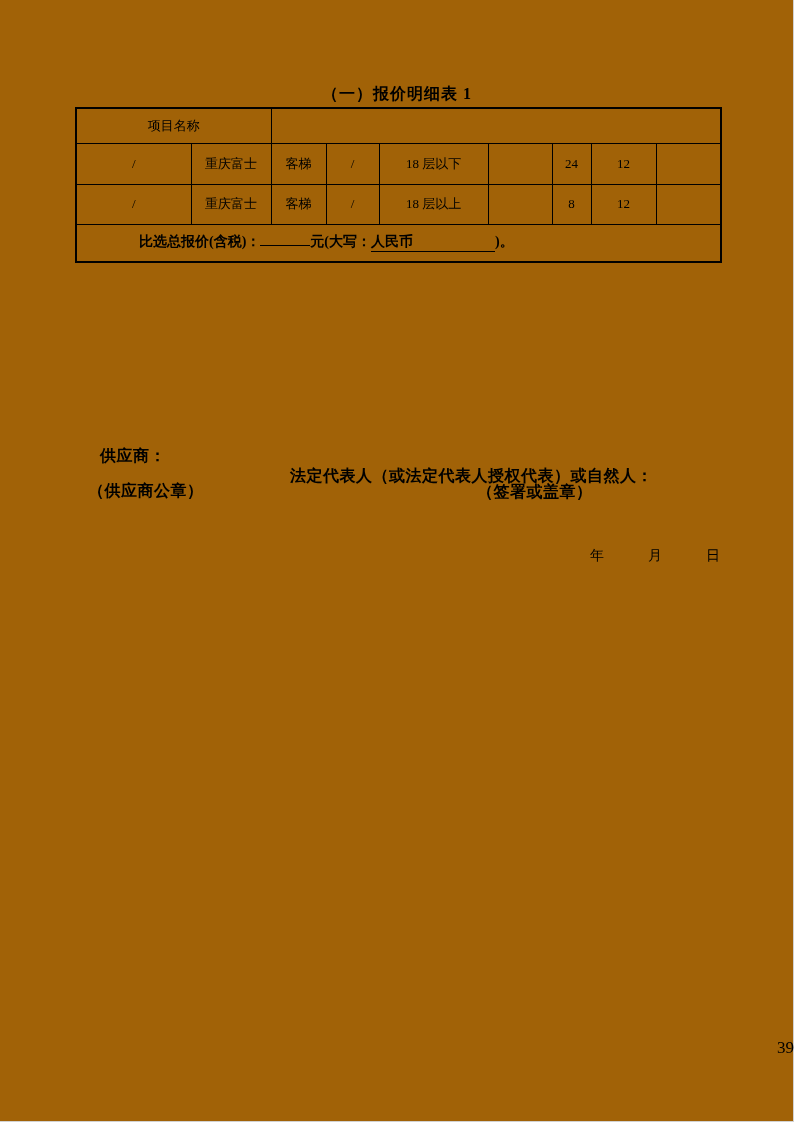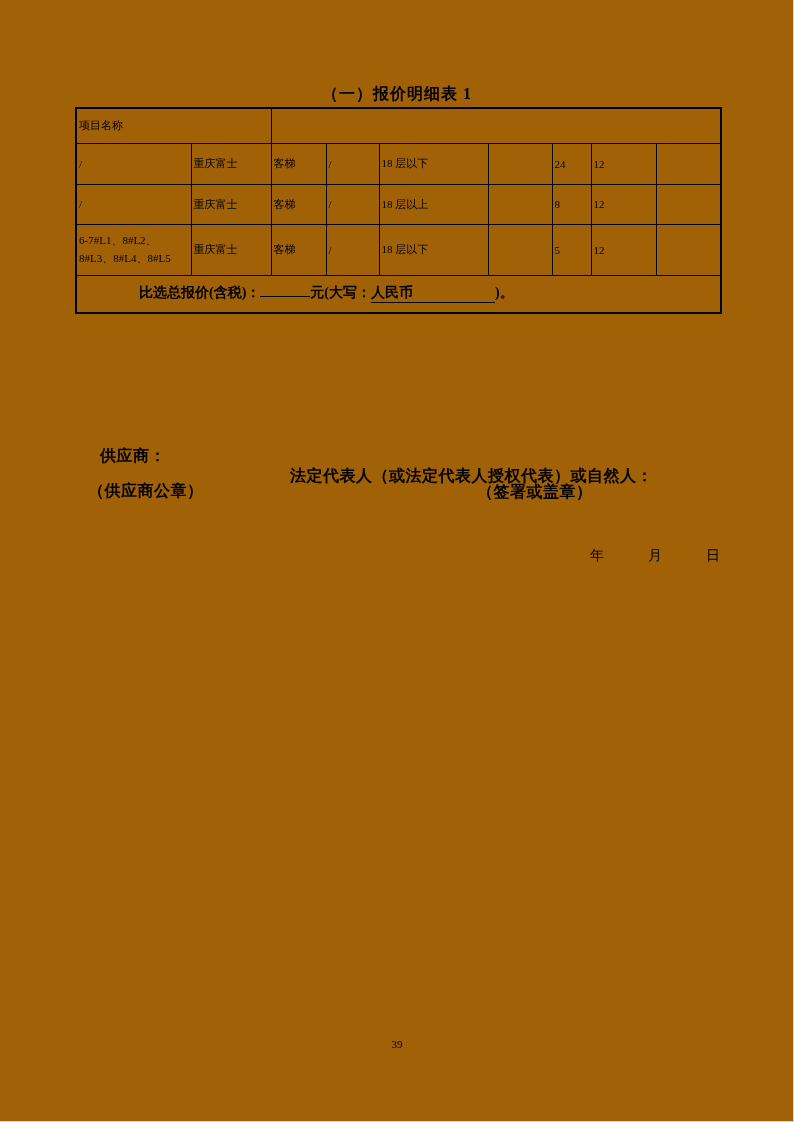--- a/index.html
+++ b/index.html
@@ -19,22 +19,22 @@
     font-size:16px; font-weight:bold; letter-spacing:1px;
   }
   table.quote-table {
     position:absolute; left:75px; top:107px;
     width:645px;
     border-collapse:collapse; table-layout:fixed;
     border:2px solid #000;
   }
   .quote-table td, .quote-table th {
     border:1px solid #000;
-    vertical-align:middle;
-    font-size:11px; font-weight:normal;
+    text-align:center; vertical-align:middle;
+    font-size:13px; font-weight:normal;
     padding:1px 2px;
     overflow:hidden;
   }
   tr.r-project { height:35px; }
   tr.r-head    { height:52px; }
   tr.r-d1      { height:41px; }
   tr.r-d2      { height:40px; }
   tr.r-d3      { height:51px; }
   tr.r-d4      { height:37px; }
   tr.r-foot    { height:38px; }
@@ -63,21 +63,21 @@
   .sig-supplier  { left:100px; top:446px; }
   .sig-legal     { left:290px; top:466px; }
   .sig-seal1     { left:88px;  top:481px; }
   .sig-seal2     { left:477px; top:482px; }
   .date-label { position:absolute; top:547px; font-size:14px; font-weight:normal; }
   .date-y { left:590px; }
   .date-m { left:648px; }
   .date-d { left:706px; }
   .pageno {
     position:absolute; top:1038px; left:0; width:100%;
-    text-align:center; font-size:11px;
+    text-align:right; font-size:17px;
   }
 </style>
 </head>
 <body>
 
 <div class="page">
 
   <div class="title">（一）报价明细表 1</div>
 
   <table class="quote-table">
@@ -115,32 +115,20 @@
         <td>重庆富士</td>
         <td>客梯</td>
         <td>/</td>
         <td>18 层以上</td>
         <td></td>
         <td class="cell-low">8</td>
         <td class="cell-low">12</td>
         <td></td>
       </tr>
 
-      <tr class="r-d3">
-        <td class="cell-elevators">6-7#L1、8#L2、
-8#L3、8#L4、8#L5</td>
-        <td>重庆富士</td>
-        <td>客梯</td>
-        <td>/</td>
-        <td>18 层以下</td>
-        <td></td>
-        <td class="cell-low">5</td>
-        <td class="cell-low">12</td>
-        <td></td>
-      </tr>
 
 
       <tr class="r-foot">
         <td colspan="9">
           <span>比选总报价(含税)：</span><span class="uline"></span><span>元(大写：</span><span class="uword"><span>人民币</span><span class="fill"></span></span><span>)。</span>
         </td>
       </tr>
     </tbody>
   </table>
 

